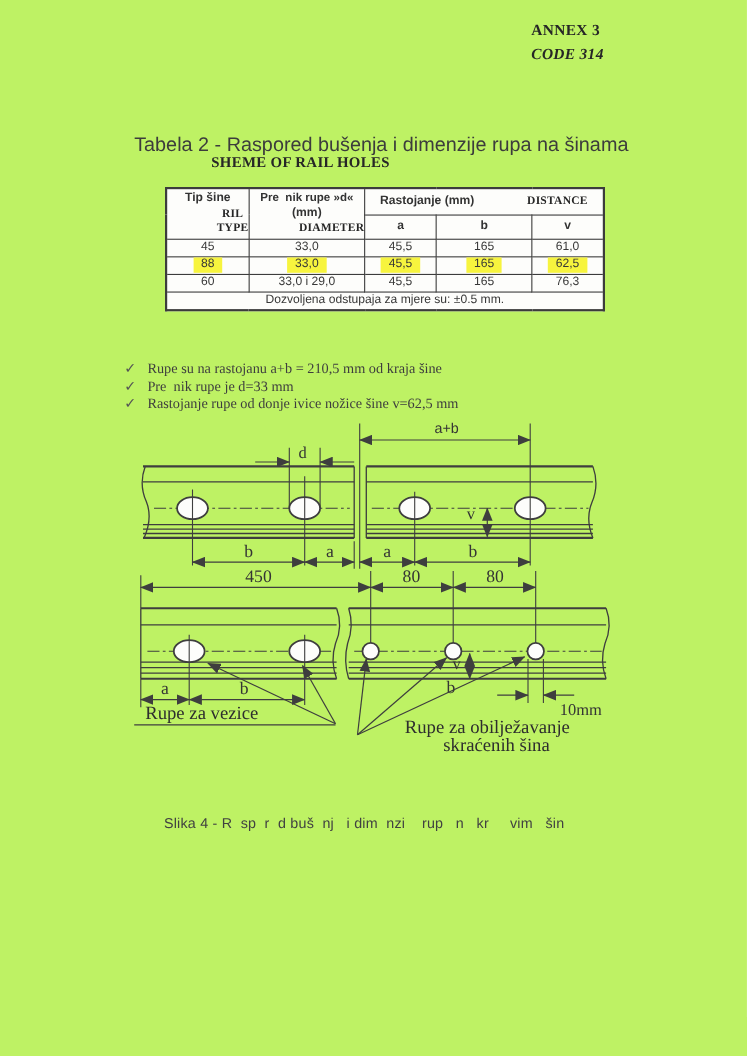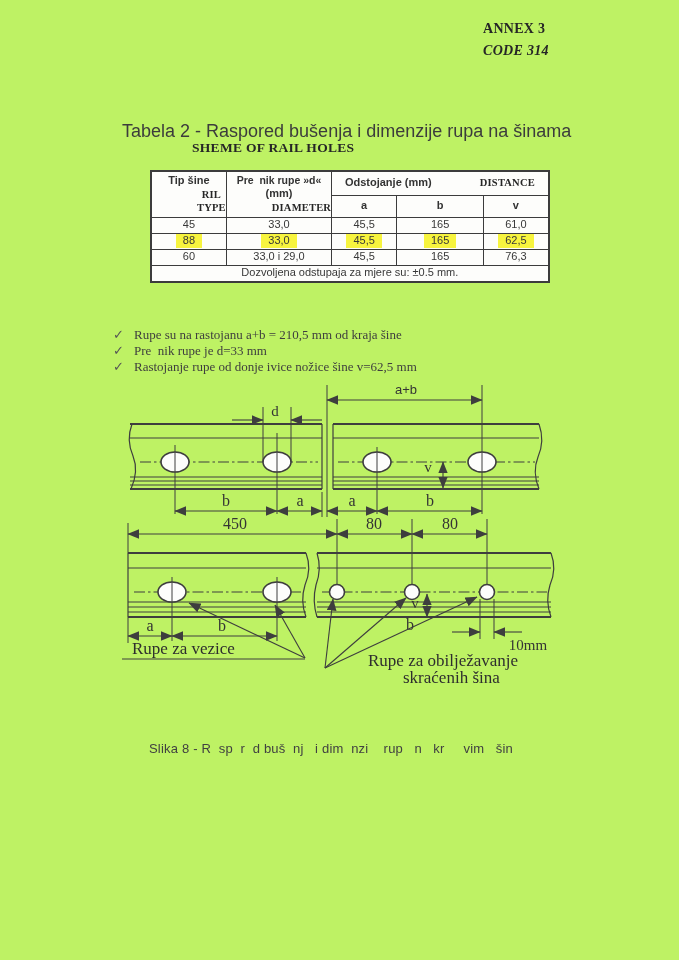--- a/index.html
+++ b/index.html
@@ -69,21 +69,21 @@
         <td rowspan="2">
           <div class="sb">Tip šine</div>
           <div class="rb">RIL TYPE</div>
         </td>
         <td rowspan="2">
           <div class="sb" style="font-size:10.5px">Pre  nik rupe »d«</div>
           <div class="sb">(mm)</div>
           <div class="rb">DIAMETER</div>
         </td>
         <td colspan="3">
-          <span class="sb">Odstojanje (mm)</span>
+          <span class="sb">Rastojanje (mm)</span>
           <span class="rb">DISTANCE</span>
         </td>
       </tr>
       <tr class="h2">
         <td class="sb">a</td>
         <td class="sb">b</td>
         <td class="sb">v</td>
       </tr>
       <tr class="body">
         <td>45</td>
@@ -247,15 +247,15 @@
     <line class="dim" x1="195" y1="145" x2="165" y2="92" marker-end="url(#ar2)"></line>
     <text class="dsl" x="22" y="141">Rupe za vezice</text>
 
     <line class="dim" x1="215" y1="155" x2="223" y2="86" marker-end="url(#ar2)"></line>
     <line class="dim" x1="215" y1="155" x2="296" y2="85" marker-end="url(#ar2)"></line>
     <line class="dim" x1="215" y1="155" x2="367" y2="84" marker-end="url(#ar2)"></line>
     <text class="dsl" x="258" y="153">Rupe za obilježavanje</text>
     <text class="dsl" x="293" y="170">skraćenih šina</text>
   </svg>
 
-  <div class="abs caption" style="left:149px;top:741px;">Slika 8 - R  sp  r  d buš  nj   i dim  nzi    rup   n   kr     vim   šin</div>
+  <div class="abs caption" style="left:149px;top:741px;">Slika 4 - R  sp  r  d buš  nj   i dim  nzi    rup   n   kr     vim   šin</div>
 
 </div>
 
 </body></html>

